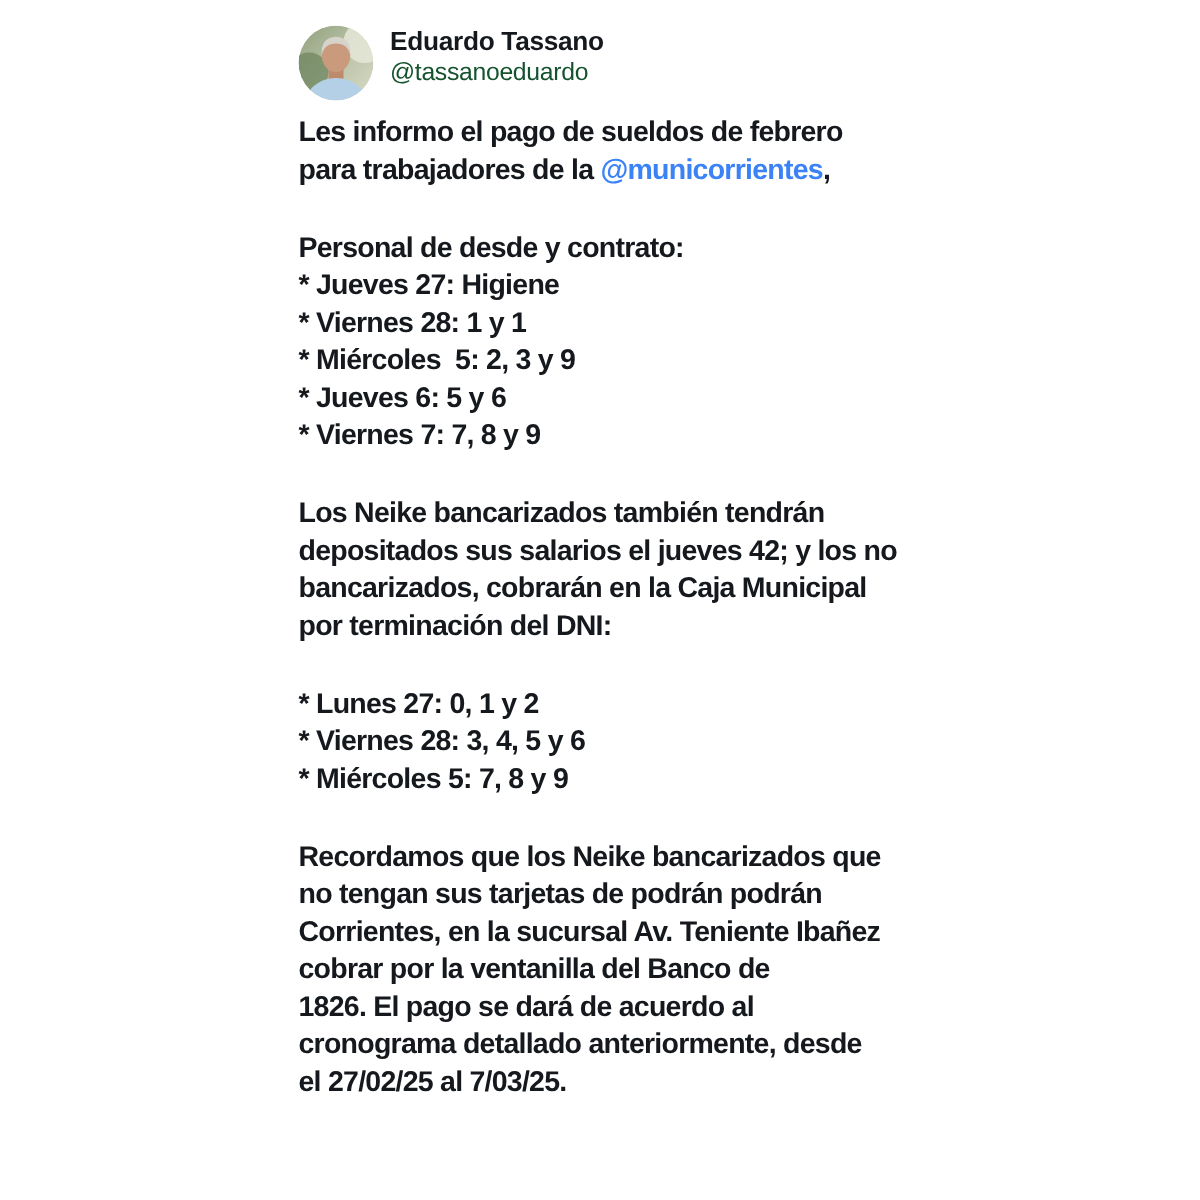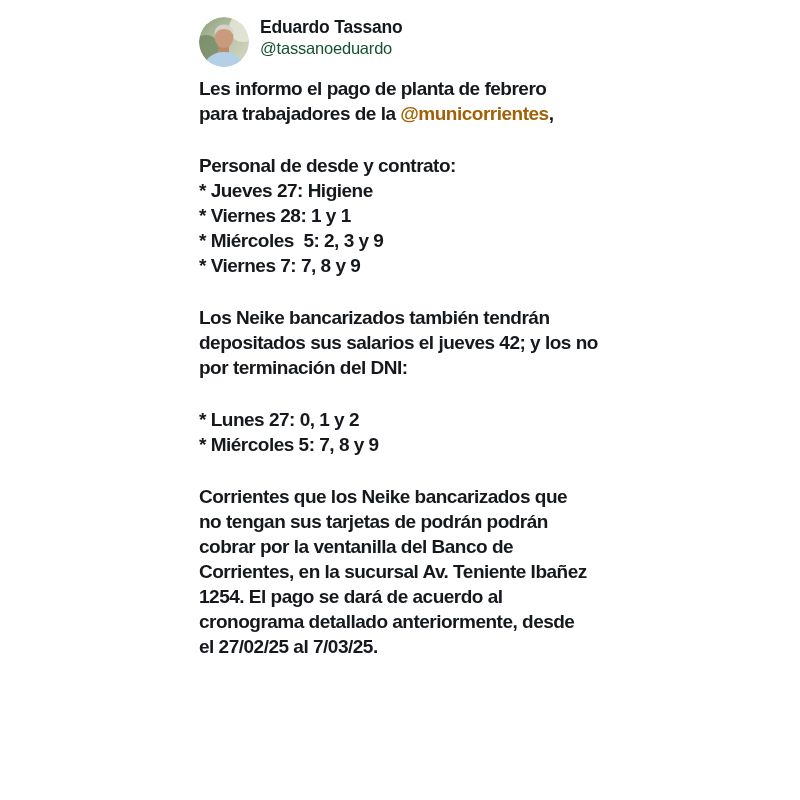--- a/index.html
+++ b/index.html
@@ -50,21 +50,21 @@
   .para:last-child { margin-bottom: 0; }
   .line {
     font-weight: 700;
     font-size: 19px;
     line-height: 25px;
     letter-spacing: -0.5px;
     white-space: pre;
     color: #15181c;
   }
   .mention {
-    color: #a16207;
+    color: #3b82f6;
     cursor: pointer;
   }
 </style>
 </head>
 <body>
 
 <div class="tweet">
 
   <div class="header">
     <div class="avatar">
@@ -90,46 +90,49 @@
         </g>
       </svg>
     </div>
     <div class="author-meta">
       <div class="name">Eduardo Tassano</div>
       <div class="handle">@tassanoeduardo</div>
     </div>
   </div>
 
   <div class="para">
-    <div class="line">Les informo el pago de planta de febrero</div>
+    <div class="line">Les informo el pago de sueldos de febrero</div>
     <div class="line"><span>para trabajadores de la </span><span class="mention">@municorrientes</span><span>,</span></div>
   </div>
 
   <div class="para">
     <div class="line">Personal de desde y contrato:</div>
     <div class="line">* Jueves 27: Higiene</div>
     <div class="line">* Viernes 28: 1 y 1</div>
     <div class="line">* Miércoles  5: 2, 3 y 9</div>
+    <div class="line">* Jueves 6: 5 y 6</div>
     <div class="line">* Viernes 7: 7, 8 y 9</div>
   </div>
 
   <div class="para">
     <div class="line">Los Neike bancarizados también tendrán</div>
     <div class="line">depositados sus salarios el jueves 42; y los no</div>
+    <div class="line">bancarizados, cobrarán en la Caja Municipal</div>
     <div class="line">por terminación del DNI:</div>
   </div>
 
   <div class="para">
     <div class="line">* Lunes 27: 0, 1 y 2</div>
+    <div class="line">* Viernes 28: 3, 4, 5 y 6</div>
     <div class="line">* Miércoles 5: 7, 8 y 9</div>
   </div>
 
   <div class="para">
-    <div class="line">Corrientes que los Neike bancarizados que</div>
+    <div class="line">Recordamos que los Neike bancarizados que</div>
     <div class="line">no tengan sus tarjetas de podrán podrán</div>
+    <div class="line">Corrientes, en la sucursal Av. Teniente Ibañez</div>
     <div class="line">cobrar por la ventanilla del Banco de</div>
-    <div class="line">Corrientes, en la sucursal Av. Teniente Ibañez</div>
-    <div class="line">1254. El pago se dará de acuerdo al</div>
+    <div class="line">1826. El pago se dará de acuerdo al</div>
     <div class="line">cronograma detallado anteriormente, desde</div>
     <div class="line">el 27/02/25 al 7/03/25.</div>
   </div>
 
 </div>
 
 </body></html>

